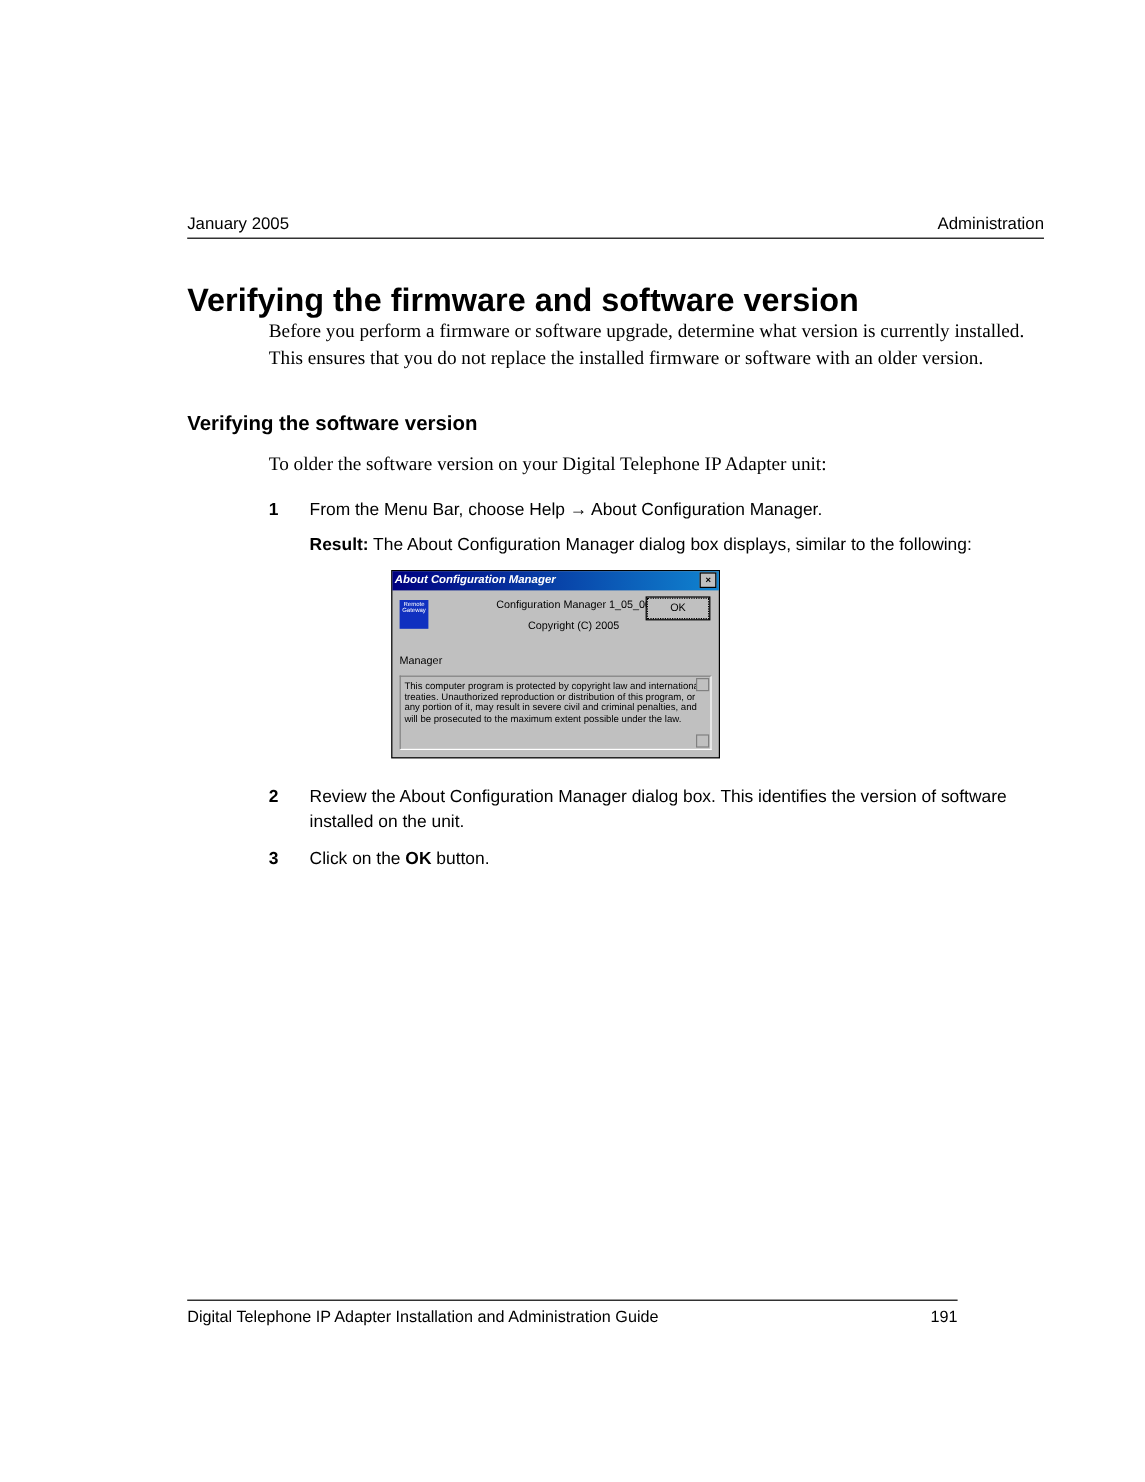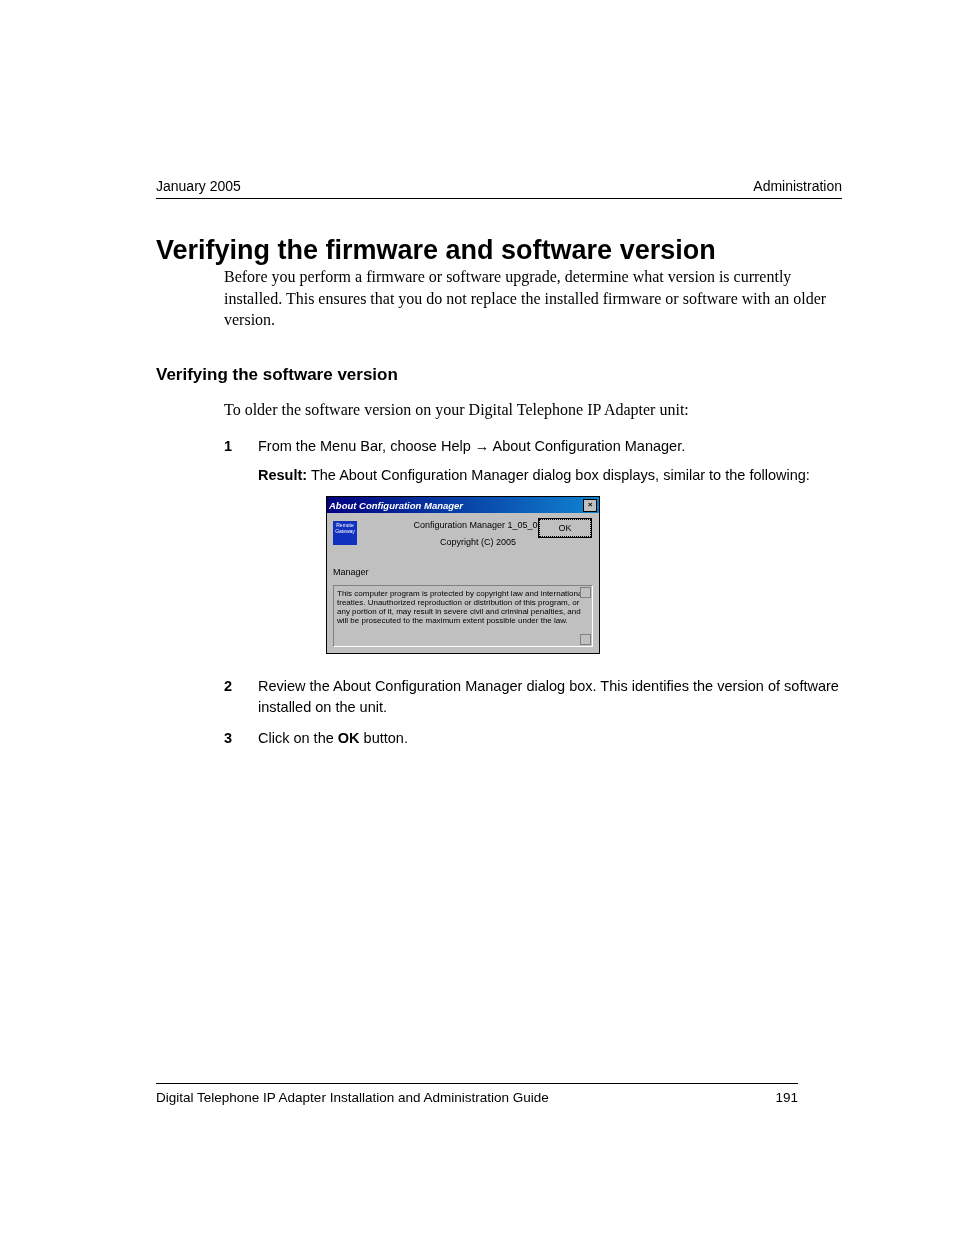--- a/index.html
+++ b/index.html
@@ -7,21 +7,21 @@
     padding: 0;
     background: #ffffff;
     font-family: "Times New Roman", Times, serif;
     color: #000;
   }
   .page {
     width: 954px;
     height: 1235px;
     position: relative;
     box-sizing: border-box;
-    padding: 178px 112px 0 156px;
+    padding: 178px 84px 0 156px;
   }
   .header-row {
     display: flex;
     justify-content: space-between;
     font-family: Arial, Helvetica, sans-serif;
     font-size: 14px;
     border-bottom: 1px solid #000;
     padding-bottom: 4px;
     margin-bottom: 36px;
   }

